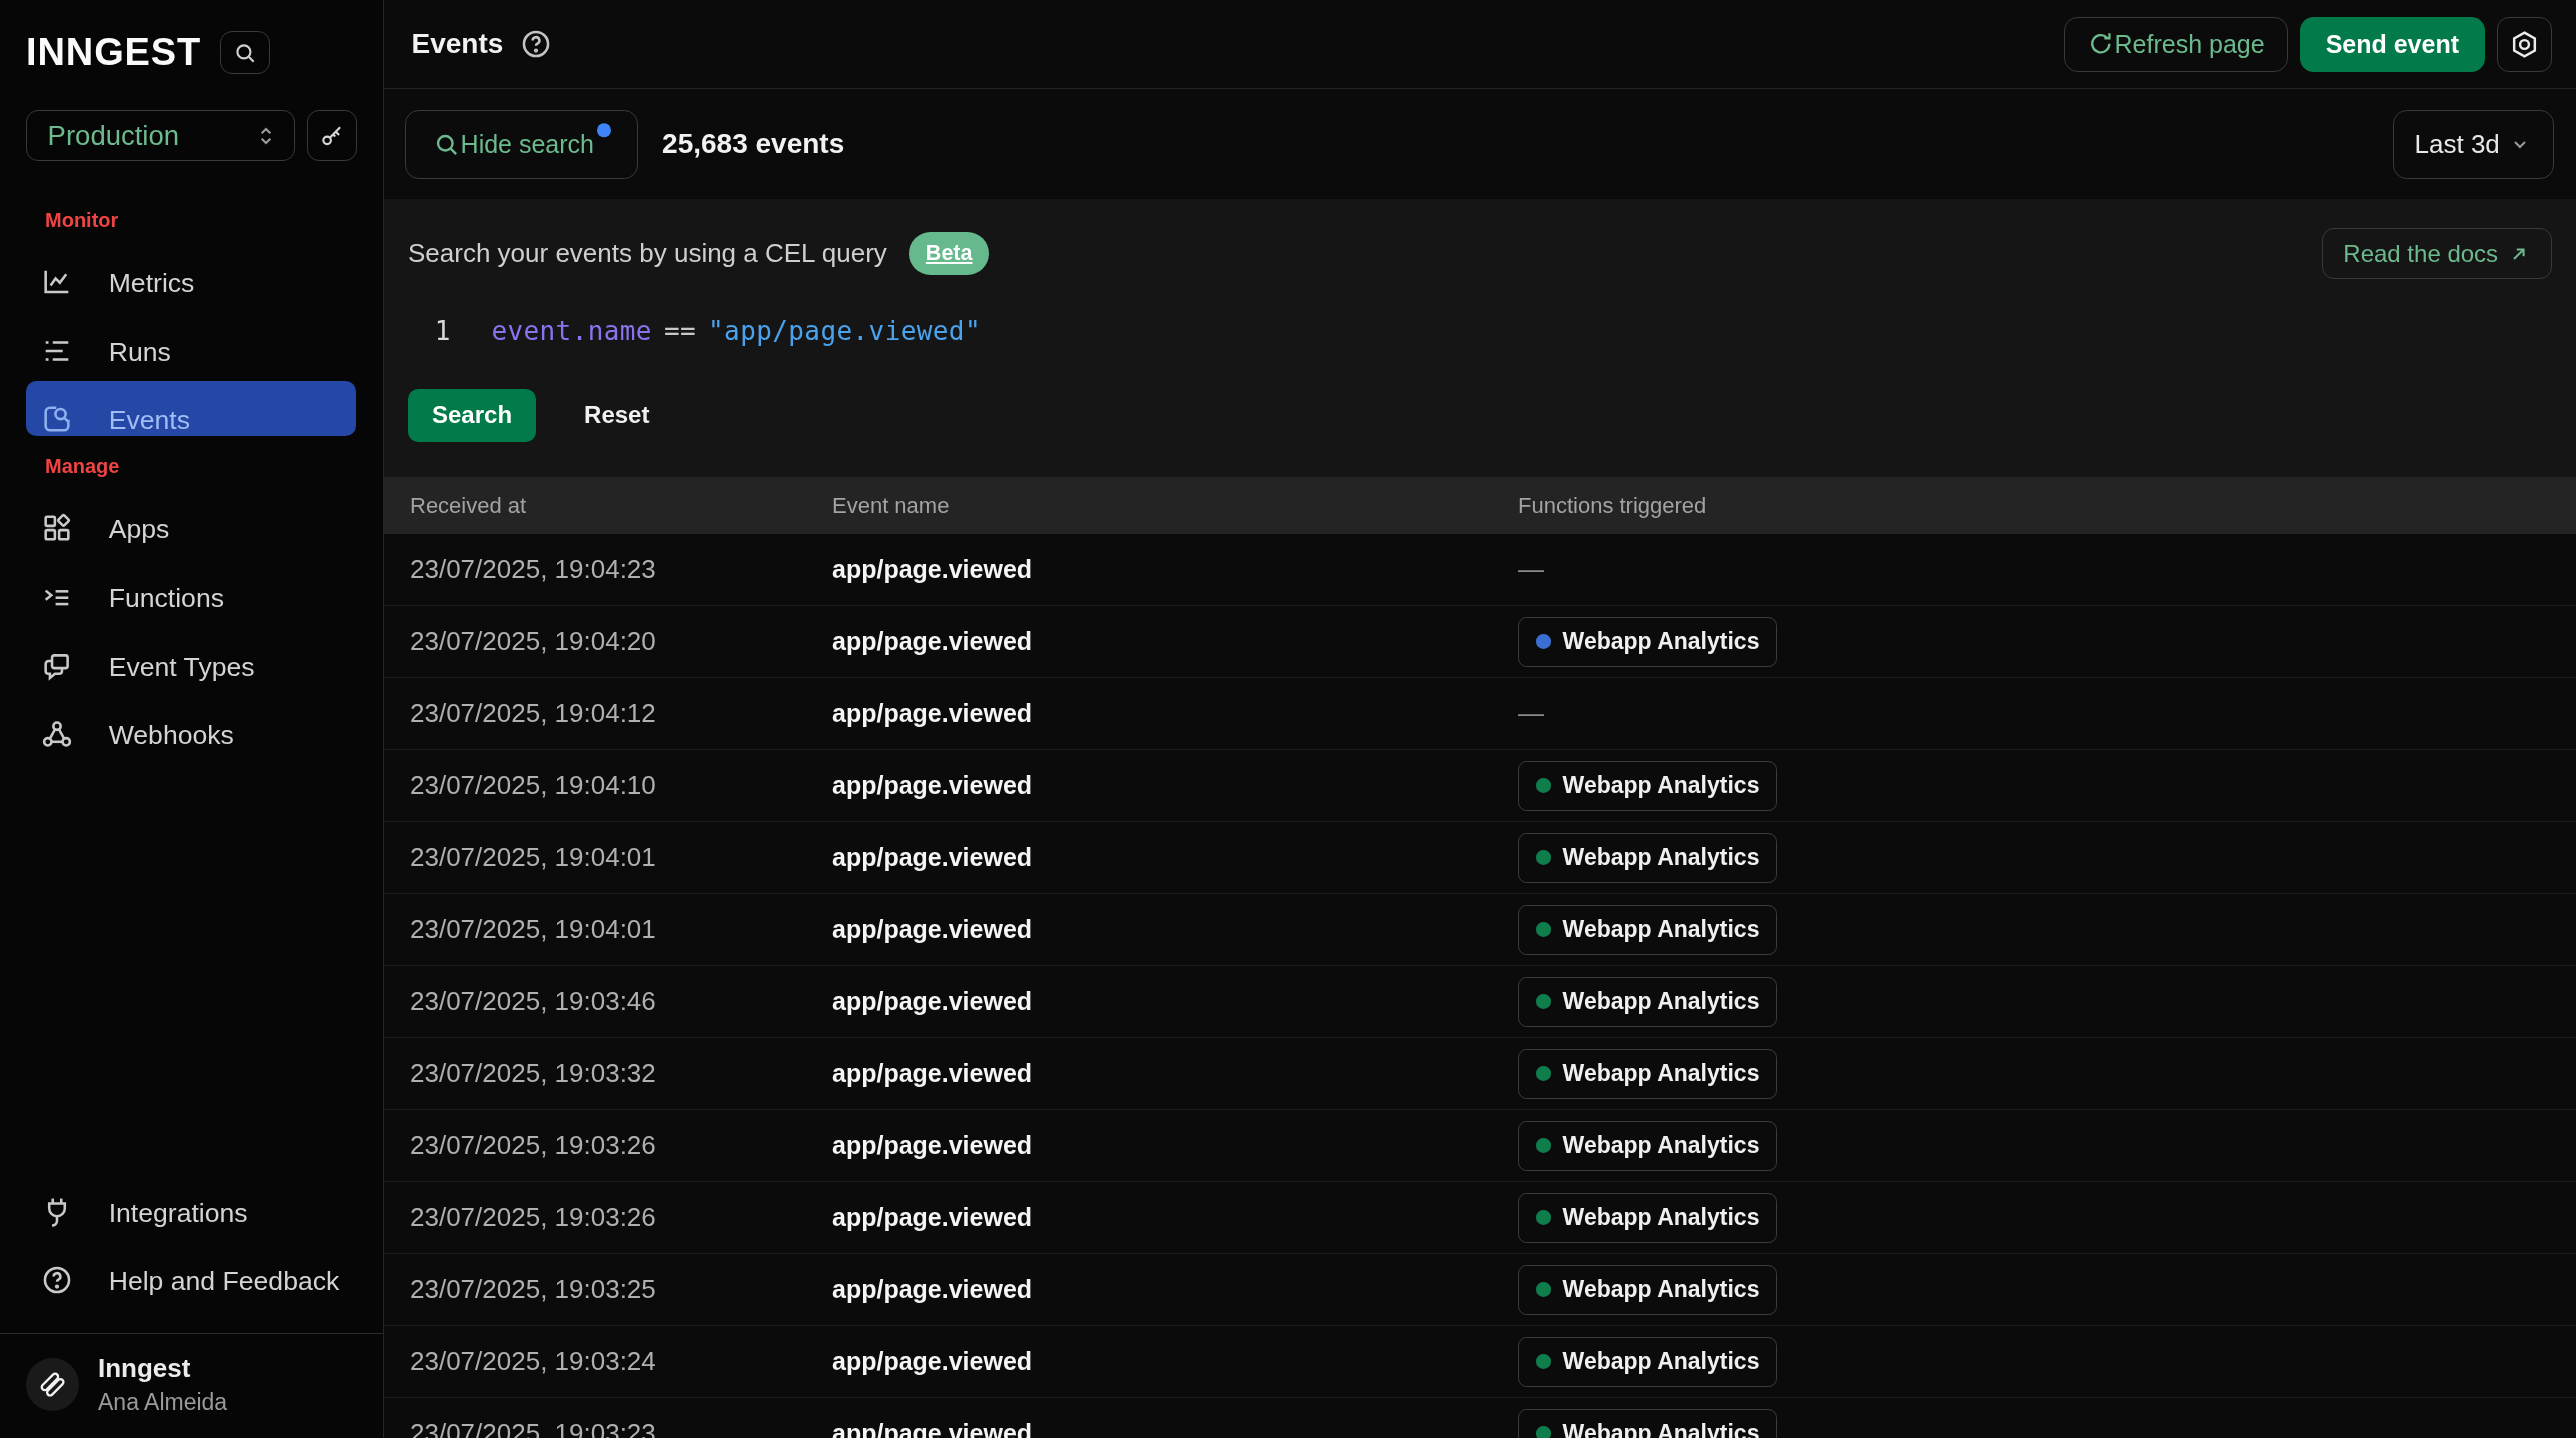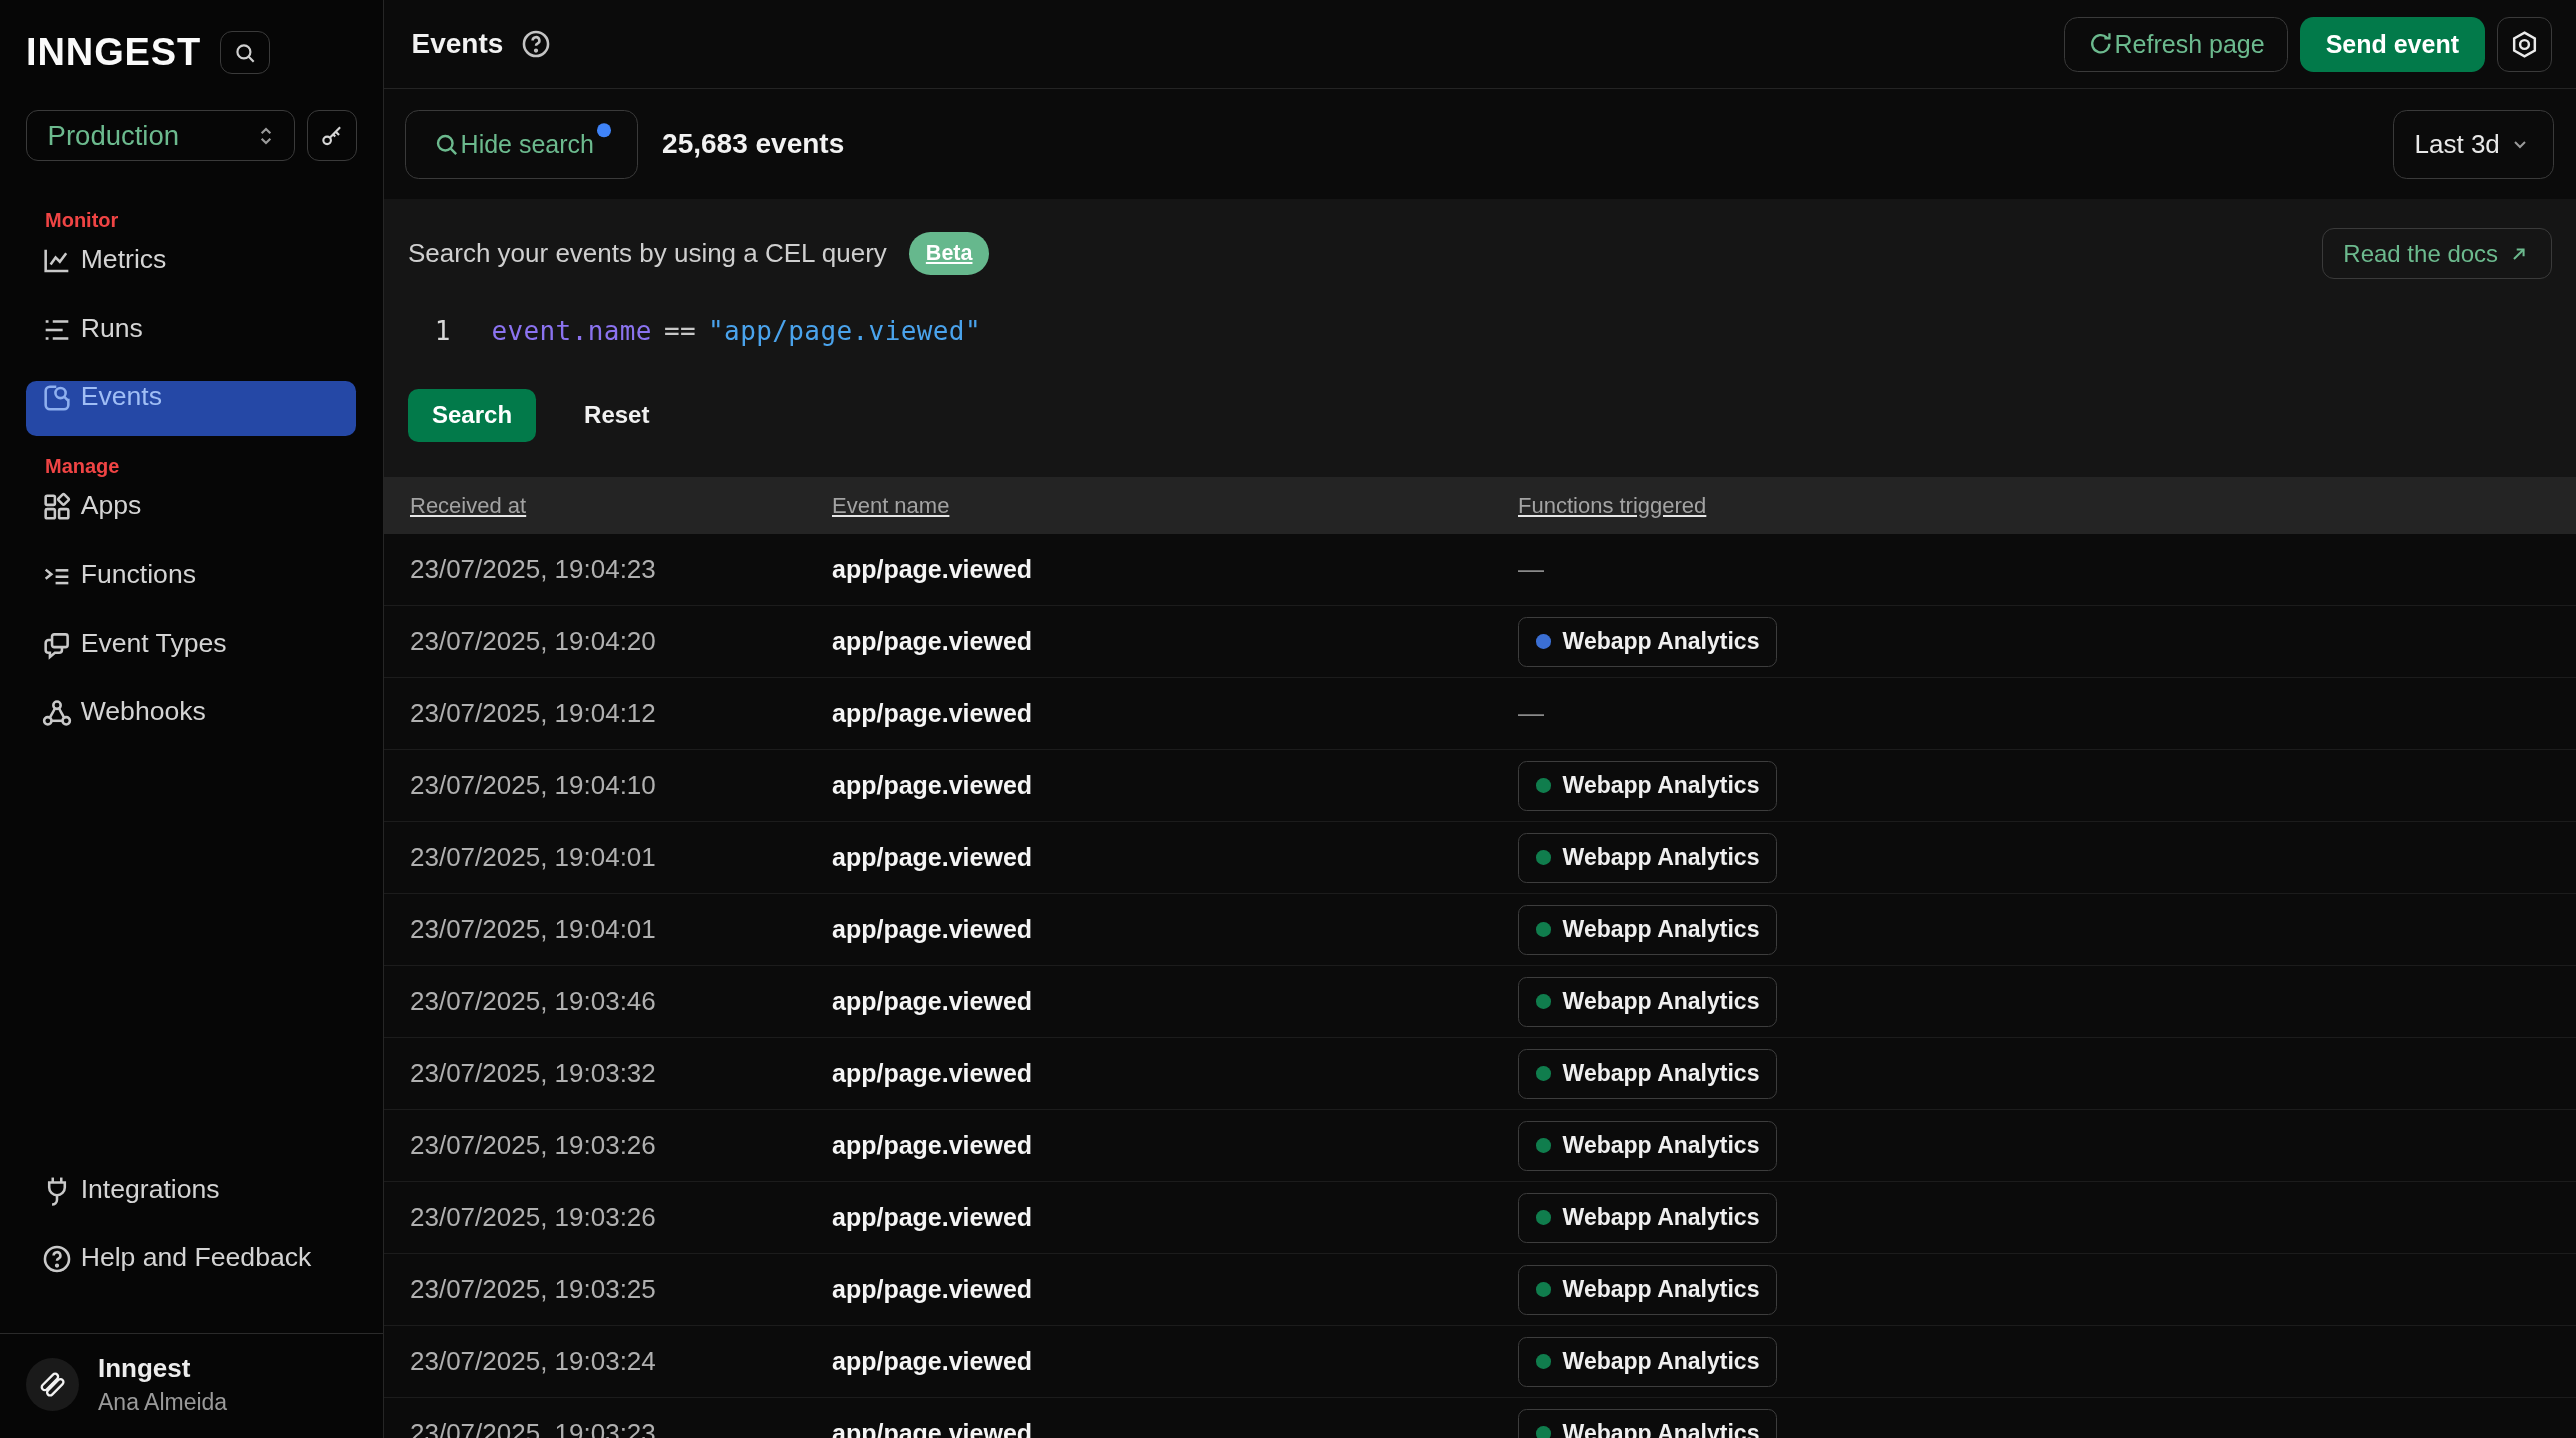--- a/index.html
+++ b/index.html
@@ -17,21 +17,21 @@
               border:1.7px solid #3a3a3a; border-radius:12px; background:transparent; cursor:pointer; }
   .logo-search { width:50px; height:43px; color:#cfcfcf; }
   .env-row { margin-top:36px; display:flex; align-items:flex-end; gap:12px; }
   .env-select { flex:0 0 auto; width:269px; height:51px; border:1.7px solid #3a3a3a; border-radius:12px;
                 display:flex; align-items:center; padding:0 15.4px 0 20.6px; cursor:pointer; }
   .env-select .env-label { font-size:27.5px; color:var(--green-text,#6cba8e); flex:1; }
   .key-btn { width:51px; height:51px; color:#d6d6d6; }
 
   .nav { margin-top:29px; padding:0 27.5px 0 26px; }
   .section-label { font-size:20px; font-weight:600; color:#ef4444; margin:19px 0 12px 19px; }
-  .nav-item { display:flex; align-items:flex-start; gap:7px; height:55px; padding:0 0 0 13.7px;
+  .nav-item { display:flex; align-items:flex-end; gap:35px; height:55px; padding:0 0 0 13.7px;
               border-radius:10.3px; margin-bottom:13.7px; cursor:pointer; color:#d4d4d4; }
   .nav-item .nav-ic { width:34px; height:34px; color:#c9c9c9; flex:0 0 auto; }
   .nav-item .nav-label { font-size:26.6px; font-weight:500; }
   .nav-item.active { background:var(--active-item-bg,#2548a6); color:var(--active-item-text,#a0bef5); }
   .nav-item.active .nav-ic { color:#8fb0ef; }
   .side-spacer { flex:1; }
   .side-footer { padding:0 27.5px 0 26px; }
   .profile { border-top:0.9px solid #2a2a2a; margin-top:22px; padding:19px 26px 22px 26px;
              display:flex; align-items:center; gap:19px; cursor:pointer; }
   .avatar { width:53px; height:53px; border-radius:50%; background:#1a1a1a;
@@ -84,21 +84,21 @@
   .tok-str { color:var(--code-string,#4aa3ec); }
   .panel-actions { margin-top:27.5px; display:flex; align-items:center; }
   .search-btn { height:53px; padding:0 24px; font-size:24px; font-weight:600; color:#ffffff;
                 background:var(--accent-green,#027a4a); border:none; border-radius:10.3px; }
   .reset-btn { margin-left:48px; font-size:24px; font-weight:600; color:#f0f0f0;
                background:none; border:none; cursor:pointer; }
 
   
   .events-table { flex:1; display:flex; flex-direction:column; min-height:0; }
   .thead { height:57px; background:#242424; display:grid;
-           grid-template-columns:422px 686px 1fr; align-items:center; padding-left:26px;text-decoration:underline; }
+           grid-template-columns:422px 686px 1fr; align-items:center; padding-left:26px; }
   .th { font-size:22px; color:#a3a3a3; }
   .tbody { flex:1; overflow:hidden; }
   .trow { height:72px; display:grid; grid-template-columns:422px 686px 1fr; align-items:center;
           padding-left:26px; border-bottom:0.9px solid #1c1c1c; cursor:pointer; }
   .td-time { font-size:26px; color:#b0b0b0; }
   .td-name { font-size:25px; font-weight:700; color:#f5f5f5; }
   .fn-badge { display:inline-flex; align-items:center; gap:12px; height:50px; padding:0 17px;
               border:1.7px solid #3d3d3d; border-radius:8.6px; width:fit-content; }
   .status-dot { width:14.6px; height:14.6px; border-radius:50%; display:inline-block; }
   .status-dot.green { background:var(--dot-green,#107d4d); }

